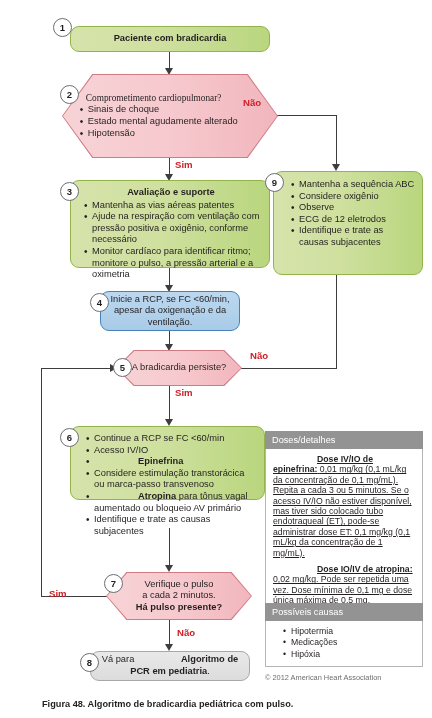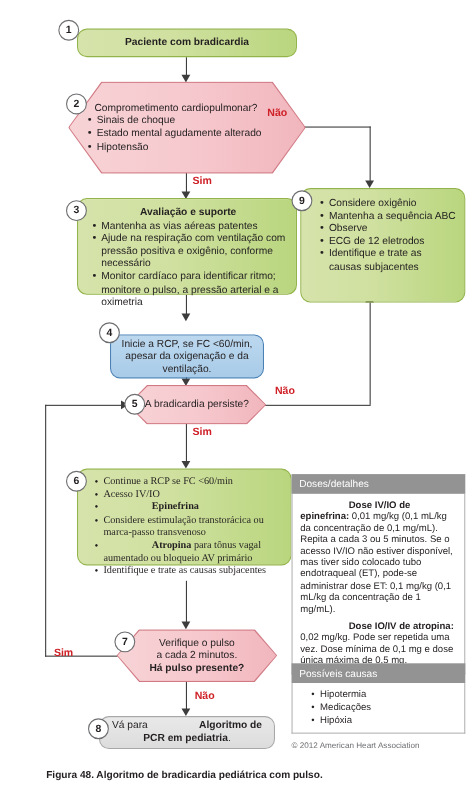--- a/index.html
+++ b/index.html
@@ -79,21 +79,21 @@
   
   .panel{position:absolute;z-index:4;box-sizing:border-box;}
   .pnl-hd{
     background:#939393;color:#ffffff;font-size:9.2px;
     padding:4px 7px;box-sizing:border-box;
   }
   .pnl-bd{
     background:#ffffff;border:1px solid #b5b5b5;border-top:none;
     font-size:8.7px;line-height:10.4px;padding:5px 7px 6px 7px;box-sizing:border-box;
   }
-  .pnl-bd p{margin:0 0 6px 0;}
+  .pnl-bd p{margin:0 0 6px 0;text-decoration:underline;}
   .pnl-bd p:last-child{margin-bottom:0;}
   .pnl-bd ul{margin:0;padding:0 0 0 11px;list-style:none;}
   .pnl-bd li{position:relative;line-height:11.4px;}
   .pnl-bd li:before{content:"\2022";position:absolute;left:-8px;top:0;}
 
   .copyright{position:absolute;font-size:7.4px;color:#6d6e71;}
   .caption{position:absolute;font-size:9.2px;font-weight:bold;color:#231f20;}
 </style>
 </head>
 <body>
@@ -104,21 +104,21 @@
   <div class="box green" style="left:70px;top:26px;width:200px;height:26px;display:flex;align-items:center;justify-content:center;">
     <span class="hdr" style="margin:12px;">Paciente com bradicardia</span>
   </div>
 
   <div class="ln lnv" style="left:169px;top:52px;height:17px;"></div>
   <div class="arw arw-d" style="left:165px;top:68px;"></div>
 
   <div class="hexb" style="left:62px;top:74px;width:216px;height:84px;"></div>
   <div class="hex" style="left:63px;top:75px;width:214px;height:82px;">
     <div class="in">
-      <span class="hdr" style="text-align:right;padding-left:10px;">Comprometimento cardiopulmonar?</span>
+      <span class="hdr" style="text-align:right;padding-left:10px;font-family:Liberation Serif, serif;">Comprometimento cardiopulmonar?</span>
       <ul>
         <li>Sinais de choque</li>
         <li>Estado mental agudamente alterado</li>
         <li>Hipotensão</li>
       </ul>
     </div>
   </div>
   <div class="badge" style="left:60px;top:85px;">2</div>
 
   <div class="yn" style="left:243px;top:97px;">Não</div>
@@ -136,21 +136,21 @@
       <li>Mantenha as vias aéreas patentes</li>
       <li>Ajude na respiração com ventilação com pressão positiva e oxigênio, conforme necessário</li>
       <li>Monitor cardíaco para identificar ritmo; monitore o pulso, a pressão arterial e a oximetria</li>
     </ul>
   </div>
   <div class="badge" style="left:60px;top:182px;">3</div>
 
   <div class="ln lnv" style="left:169px;top:268px;height:18px;"></div>
   <div class="arw arw-d" style="left:165px;top:285px;"></div>
 
-  <div class="box blue" style="left:100px;top:304px;width:140px;height:40px;display:flex;align-items:center;padding:0 7px;">
+  <div class="box blue" style="left:100px;top:291px;width:140px;height:40px;display:flex;align-items:center;padding:0 7px;">
     <span class="ctr">Inicie a RCP, se FC &lt;60/min, apesar da oxigenação e da ventilação.</span>
   </div>
   <div class="badge" style="left:90px;top:293px;">4</div>
 
   <div class="ln lnv" style="left:169px;top:331px;height:14px;"></div>
   <div class="arw arw-d" style="left:165px;top:344px;"></div>
 
   <div class="hexb" style="left:116px;top:350px;width:126px;height:36px;"></div>
   <div class="hex" style="left:117px;top:351px;width:124px;height:34px;">
     <span class="ctr" style="width:80%;">A bradicardia persiste?</span>
@@ -159,21 +159,21 @@
 
   <div class="yn" style="left:250px;top:350px;">Não</div>
   <div class="ln lnh" style="left:241px;top:368px;width:96px;"></div>
   <div class="ln lnv" style="left:336px;top:275px;height:93px;"></div>
   <div class="arw arw-u" style="left:332px;top:268px;"></div>
 
   <div class="yn" style="left:175px;top:387px;">Sim</div>
   <div class="ln lnv" style="left:169px;top:385px;height:35px;"></div>
   <div class="arw arw-d" style="left:165px;top:419px;"></div>
 
-  <div class="box green" style="left:70px;top:426px;width:195px;height:88px;padding:6px 8px 6px 12px;font-family:Liberation Serif, serif;">
+  <div class="box green" style="left:70px;top:426px;width:195px;height:74px;padding:6px 8px 6px 12px;">
     <ul>
       <li>Continue a RCP se FC &lt;60/min</li>
       <li>Acesso IV/IO</li>
       <li><b>Epinefrina</b></li>
       <li>Considere estimulação transtorácica ou marca-passo transvenoso</li>
       <li><b>Atropina</b> para tônus vagal aumentado ou bloqueio AV primário</li>
       <li>Identifique e trate as causas subjacentes</li>
     </ul>
   </div>
   <div class="badge" style="left:60px;top:428px;">6</div>
@@ -201,22 +201,22 @@
   <div class="ln lnv" style="left:169px;top:619px;height:26px;"></div>
   <div class="arw arw-d" style="left:165px;top:644px;"></div>
 
   <div class="box grey" style="left:90px;top:651px;width:160px;height:30px;display:flex;align-items:center;justify-content:center;padding:0 8px;">
     <span class="ctr">Vá para <b>Algoritmo de PCR em pediatria</b>.</span>
   </div>
   <div class="badge" style="left:80px;top:653px;">8</div>
 
   <div class="box green" style="left:273px;top:171px;width:150px;height:104px;padding:7px 7px 7px 14px;">
     <ul>
+      <li>Mantenha a sequência ABC</li>
       <li>Considere oxigênio</li>
-      <li>Mantenha a sequência ABC</li>
       <li>Observe</li>
       <li>ECG de 12 eletrodos</li>
       <li>Identifique e trate as causas subjacentes</li>
     </ul>
   </div>
   <div class="badge" style="left:265px;top:173px;">9</div>
 
   <div class="panel" style="left:265px;top:431px;width:158px;">
     <div class="pnl-hd">Doses/detalhes</div>
     <div class="pnl-bd">

